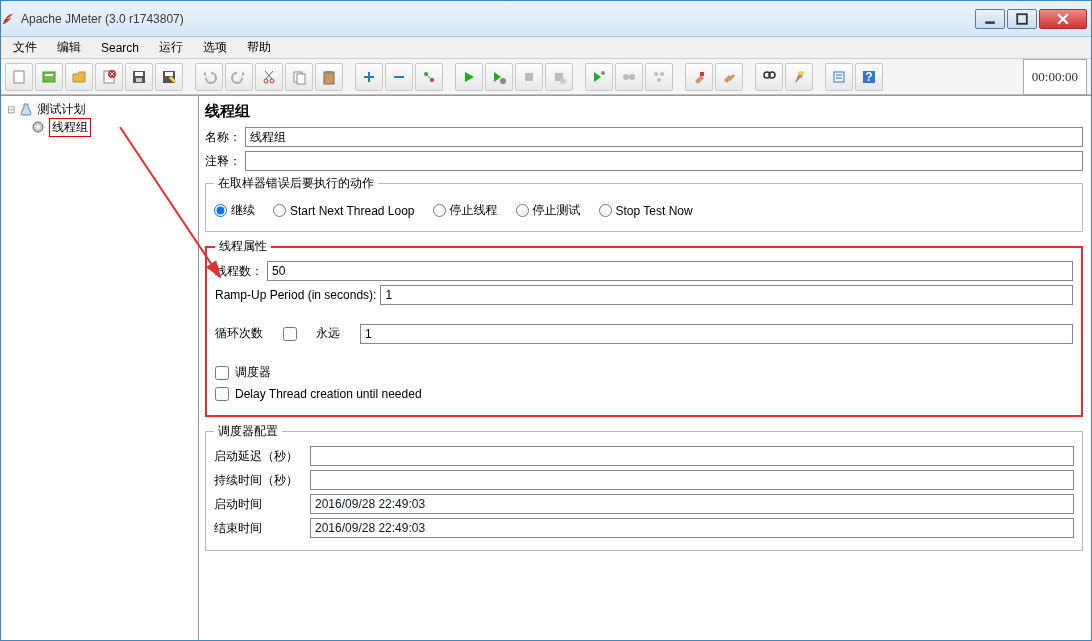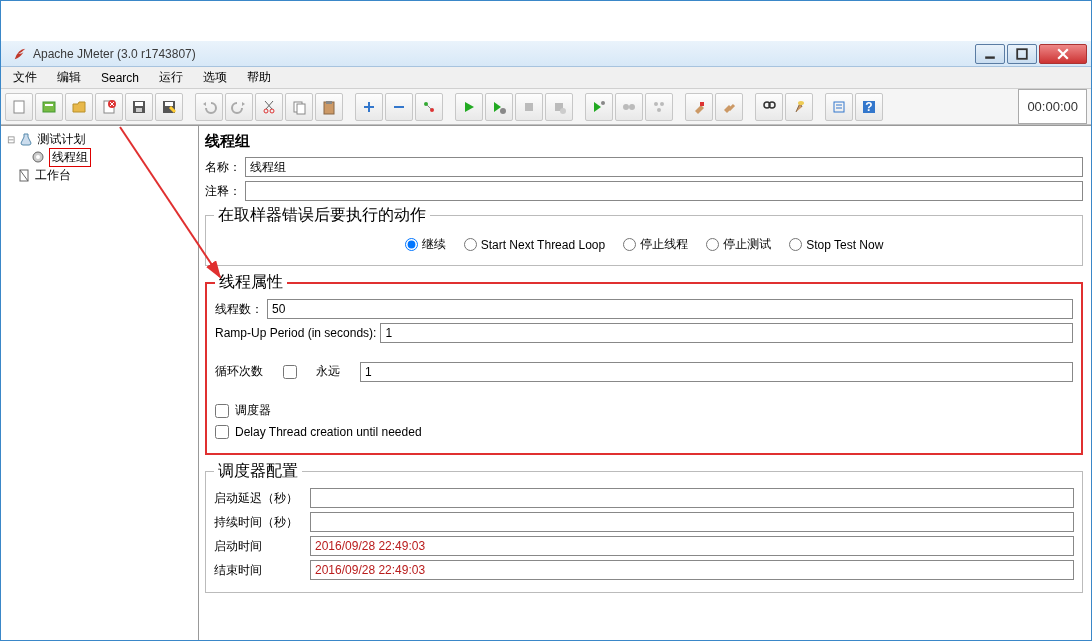--- a/index.html
+++ b/index.html
@@ -1,52 +1,52 @@
 <!DOCTYPE html>
 <html><head>
 <meta charset="utf-8">
 <style>
 * { box-sizing: border-box; margin: 0; padding: 0; font-family: "Microsoft YaHei", Tahoma, Arial, sans-serif; font-size: 12px; }
 body { background: #fff; width: 1092px; height: 641px; overflow: hidden; position: relative; }
 
 .window { border: 1px solid #3a87c8; width: 1092px; height: 641px; display: flex; flex-direction: column; }
 
-.titlebar { height: 26px; background: linear-gradient(#eaf3fb,#d7e8f7); display: flex; align-items: center; padding-left: 12px; border-bottom: 1px solid #a7c3de; margin-top: 40px; }
+.titlebar { height: 36px; background: linear-gradient(#eaf3fb,#d7e8f7); display: flex; align-items: center; padding-left: 0; border-bottom: 1px solid #a7c3de; }
 .titlebar .feather { width: 14px; height: 14px; margin-right: 6px; }
 .titlebar .title { color: #3a3a3a; flex: 1; }
 .winbtns { display: flex; height: 20px; margin-right: 4px; }
 .winbtn { width: 30px; height: 20px; border: 1px solid #5a7ca3; background: linear-gradient(#e9f2fa,#c9ddf0); display: flex; align-items: center; justify-content: center; margin-left: 2px; border-radius: 2px; }
 .winbtn.close { width: 48px; background: linear-gradient(#e88,#c33); border-color:#a33; color:#fff; }
 .winbtn svg { width: 12px; height: 12px; }
 
 .menubar { height: 22px; background: #f0f0f0; display: flex; align-items: center; padding: 0 4px; gap: 4px; border-bottom: 1px solid #d0d0d0;}
 .menubar span { padding: 2px 8px; }
 
 .toolbar { height: 36px; background: #f5f5f5; border-bottom: 1px solid #bfbfbf; display: flex; align-items: center; padding: 2px 4px; gap: 2px; }
 .tb-btn { width: 28px; height: 28px; border: 1px solid #c7c7c7; background: linear-gradient(#fdfdfd,#e8e8e8); border-radius: 2px; display:flex; align-items:center; justify-content:center; }
 .tb-sep { width: 8px; }
-.timer { margin-left:auto; border:1px solid #aaa; padding:9px 8px; font-family: Liberation Sans, sans-serif; font-size:13px; background:#fff; color:#333; }
+.timer { margin-left:auto; border:1px solid #aaa; padding:9px 8px; font-family: Liberation Serif, serif; font-size:13px; background:#fff; color:#333; }
 
 .body { flex:1; display:flex; border-top:1px solid #999; }
 .tree { width: 198px; border-right:1px solid #999; padding:4px 2px; background:#fff; position:relative;}
 .tree .node { display:flex; align-items:center; height:18px; gap:4px; padding-left:4px;}
 .tree .node.child { padding-left:28px;}
 .tree .node.sel span.lbl { background:#fff; border:1px solid #d00; padding:0 2px;}
 .tree .dotline { color:#888; font-size:10px;}
 .tree svg.ticon{width:14px;height:14px;}
 
 .main { flex:1; padding:6px 8px 8px 6px; overflow:auto; background:#fff;}
 .main h2 { font-size:15px; font-weight:bold; margin-bottom:6px;}
 .row { display:flex; align-items:center; margin-bottom:4px; gap:4px;}
 .row label { white-space:nowrap; }
 .row input[type=text] { flex:1; border:1px solid #888; height:20px; padding:0 4px; font-size:12px; background:#fff;}
-.row input[type=text].ghost { color:#b91c1c; }
+.row input[type=text].ghost { color:#0f172a; }
 fieldset { border:1px solid #bbb; padding:6px 8px 8px 8px; margin-bottom:6px;}
-fieldset legend { padding:0 4px; font-size:16px;}
-.radios { display:flex; gap:18px; justify-content:center; padding:4px 0;}
+fieldset legend { padding:0 4px; font-size:12px;}
+.radios { display:flex; gap:18px; padding:4px 0;}
 .radios label { display:flex; align-items:center; gap:4px;}
 .hl { border:2px solid #e03030 !important; }
 .chk { display:flex; align-items:center; gap:6px; margin:6px 0;}
 .chk input { width:14px; height:14px;}
 
 .arrow { position:absolute; left:110px; top:92px; pointer-events:none; }
 
 </style>
 </head>
 <body>
@@ -274,27 +274,20 @@
           </svg>
         <span class="lbl">测试计划</span>
       </div>
       <div class="node child sel">
         <svg class="ticon" viewBox="0 0 14 14">
             <circle cx="7" cy="7" r="5" fill="#ccc" stroke="#666"></circle>
             <circle cx="7" cy="7" r="2" fill="#fff"></circle>
           </svg>
         <span class="lbl">线程组</span>
       </div>
-      <div class="node" style="padding-left:14px;">
-        <svg class="ticon" viewBox="0 0 14 14">
-            <rect x="3" y="2" width="8" height="11" fill="#fff" stroke="#666"></rect>
-            <line x1="3" y1="2" x2="11" y2="13" stroke="#666"></line>
-          </svg>
-        <span class="lbl">工作台</span>
-      </div>
     </div>
 
     <div class="main">
       <h2>线程组</h2>
       <div class="row">
         <label>名称：</label>
         <input type="text" value="线程组" style="">
       </div>
       <div class="row">
         <label>注释：</label>

